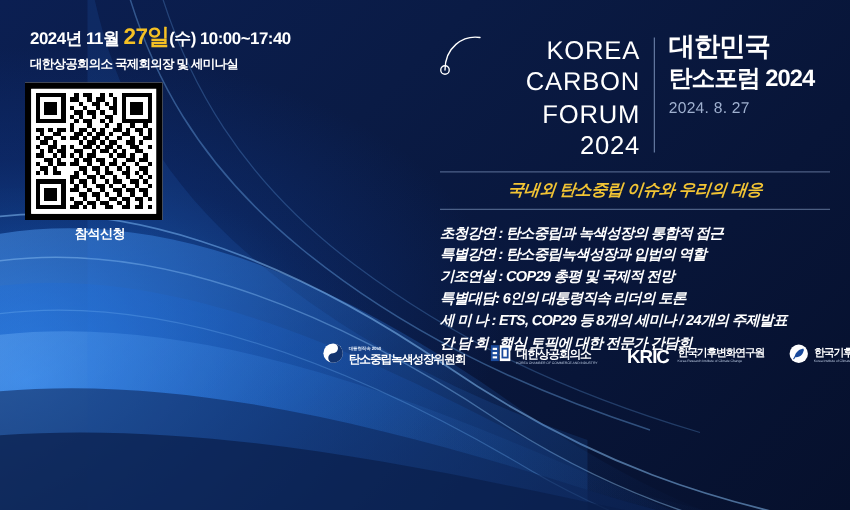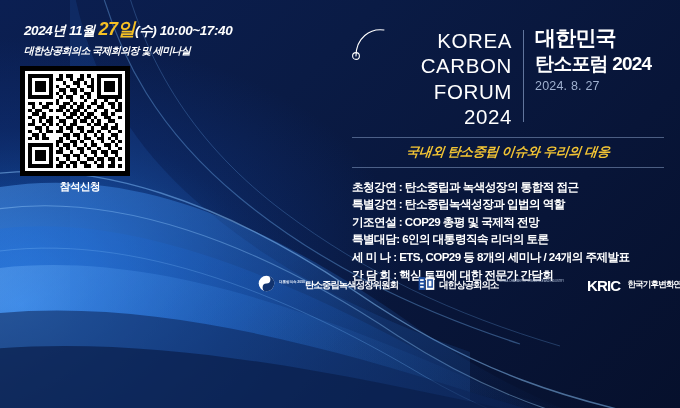--- a/index.html
+++ b/index.html
@@ -16,21 +16,21 @@
     overflow:hidden;
     background:
       radial-gradient(ellipse 520px 300px at 4% 62%, rgba(28,110,225,0.55) 0%, rgba(18,70,170,0.25) 42%, rgba(10,27,69,0) 72%),
       linear-gradient(135deg, #0b1f52 0%, #0a1b45 35%, #081538 70%, #06102c 100%);
   }
   
   .ribbons { position:absolute; inset:0; pointer-events:none; }
   .ribbons svg { display:block; width:680px; height:408px; }
 
   
-  .left-col { position:absolute; left:24px; top:18px; width:300px;font-style:italic; }
+  .left-col { position:absolute; left:24px; top:18px; width:300px; }
   .event-date {
     font-size:13.5px; font-weight:bold; color:#ffffff;
     letter-spacing:-0.4px; white-space:nowrap; line-height:1.25;
   }
   .event-date .day { color:#f5c024; font-size:18px; font-weight:bold; letter-spacing:-0.5px; }
   .event-venue {
     margin-top:3px;
     font-size:10px; font-weight:bold; color:#ffffff;
     letter-spacing:-0.6px; white-space:nowrap;
   }
@@ -89,37 +89,37 @@
     font-style:italic;
     letter-spacing:-0.3px;
     padding:5px 0 6px 0;
     transform:skewX(-6deg);
   }
   .rule2 {
     height:1px; background:rgba(160,185,225,0.45);
     margin-bottom:10px;
   }
 
-  .program { margin-top:6px; }
+  .program { margin-top:6px;font-style:italic; }
   .prog-line {
     color:#ffffff; font-size:11.6px; font-weight:bold;
     letter-spacing:-0.55px; line-height:1.52; white-space:nowrap;
   }
   .prog-line .label { display:inline; }
   .prog-line .sep { display:inline; }
   .prog-line .value { display:inline; }
 
   
   .logos {
     position:absolute; left:258px; top:272px; width:410px; height:26px;
     display:flex; align-items:center; gap:20px;
   }
   .logo { display:flex; align-items:center; gap:4px; height:26px; }
   .logo-mark { flex:0 0 auto; display:block; }
-  .logo-txt { display:flex; flex-direction:row; justify-content:center; }
+  .logo-txt { display:flex; flex-direction:column; justify-content:center; }
   .logo-top {
     font-size:3.6px; color:#dfe8f6; letter-spacing:-0.1px; line-height:1.25;
     white-space:nowrap; font-weight:bold;
   }
   .logo-main {
     font-size:9.4px; color:#ffffff; font-weight:bold;
     letter-spacing:-0.9px; line-height:1.15; white-space:nowrap;
   }
   .logo-main.sm { font-size:8.6px; }
   .logo-en {

